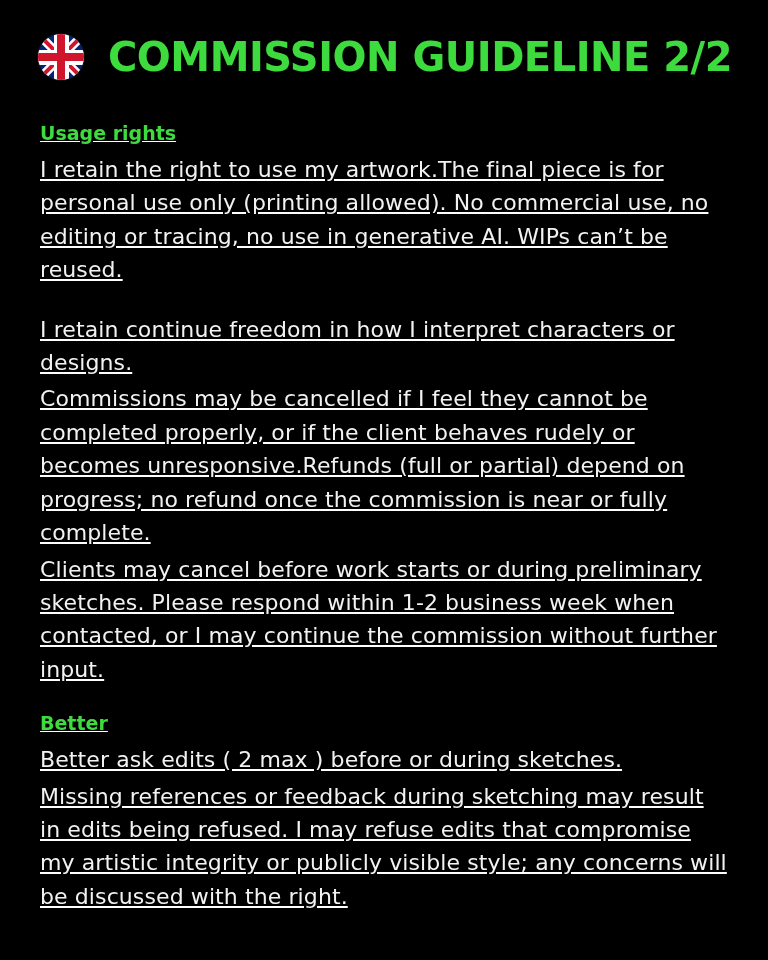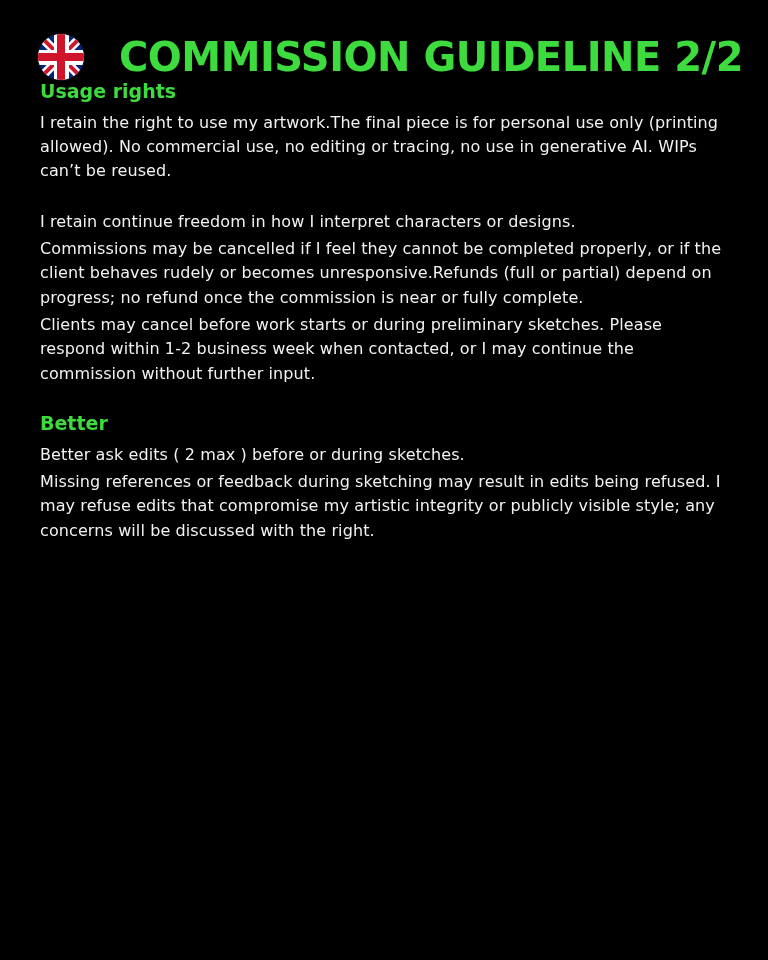--- a/index.html
+++ b/index.html
@@ -20,21 +20,22 @@
     box-sizing: border-box;
     padding: 34px 38px 0 38px;
     background: #000000;
     position: relative;
   }
 
   
   .header {
     display: flex;
     align-items: center;
-    gap: 35px;
+    gap: 24px;
+    margin-bottom: 42px;
   }
   .flag {
     width: 46px;
     height: 46px;
     border-radius: 50%;
     position: relative;
     overflow: hidden;
     flex: 0 0 auto;
     background: #00247d;
     box-shadow: 0 0 0 1px #111;
@@ -102,30 +103,30 @@
     font-weight: 700;
     font-size: 40px;
     line-height: 1;
     letter-spacing: -0.5px;
     color: #3ddb3d;
     text-transform: uppercase;
     white-space: nowrap;
   }
 
   
-  .section { margin-bottom: 26px; }
+  .section { margin-bottom: 26px; text-decoration: underline; }
   .section-heading {
     color: #3ddb3d;
     font-weight: 700;
     font-size: 19px;
     line-height: 1.2;
     margin: 0 0 8px 2px;
   }
   .para {
-    font-size: 16px;
+    font-size: 22px;
     line-height: 1.52;
     color: #f2f2f2;
     margin: 0 0 3px 2px;
     letter-spacing: 0.1px;
   }
   .para:last-child { margin-bottom: 0; }
 </style>
 </head>
 <body>
 

